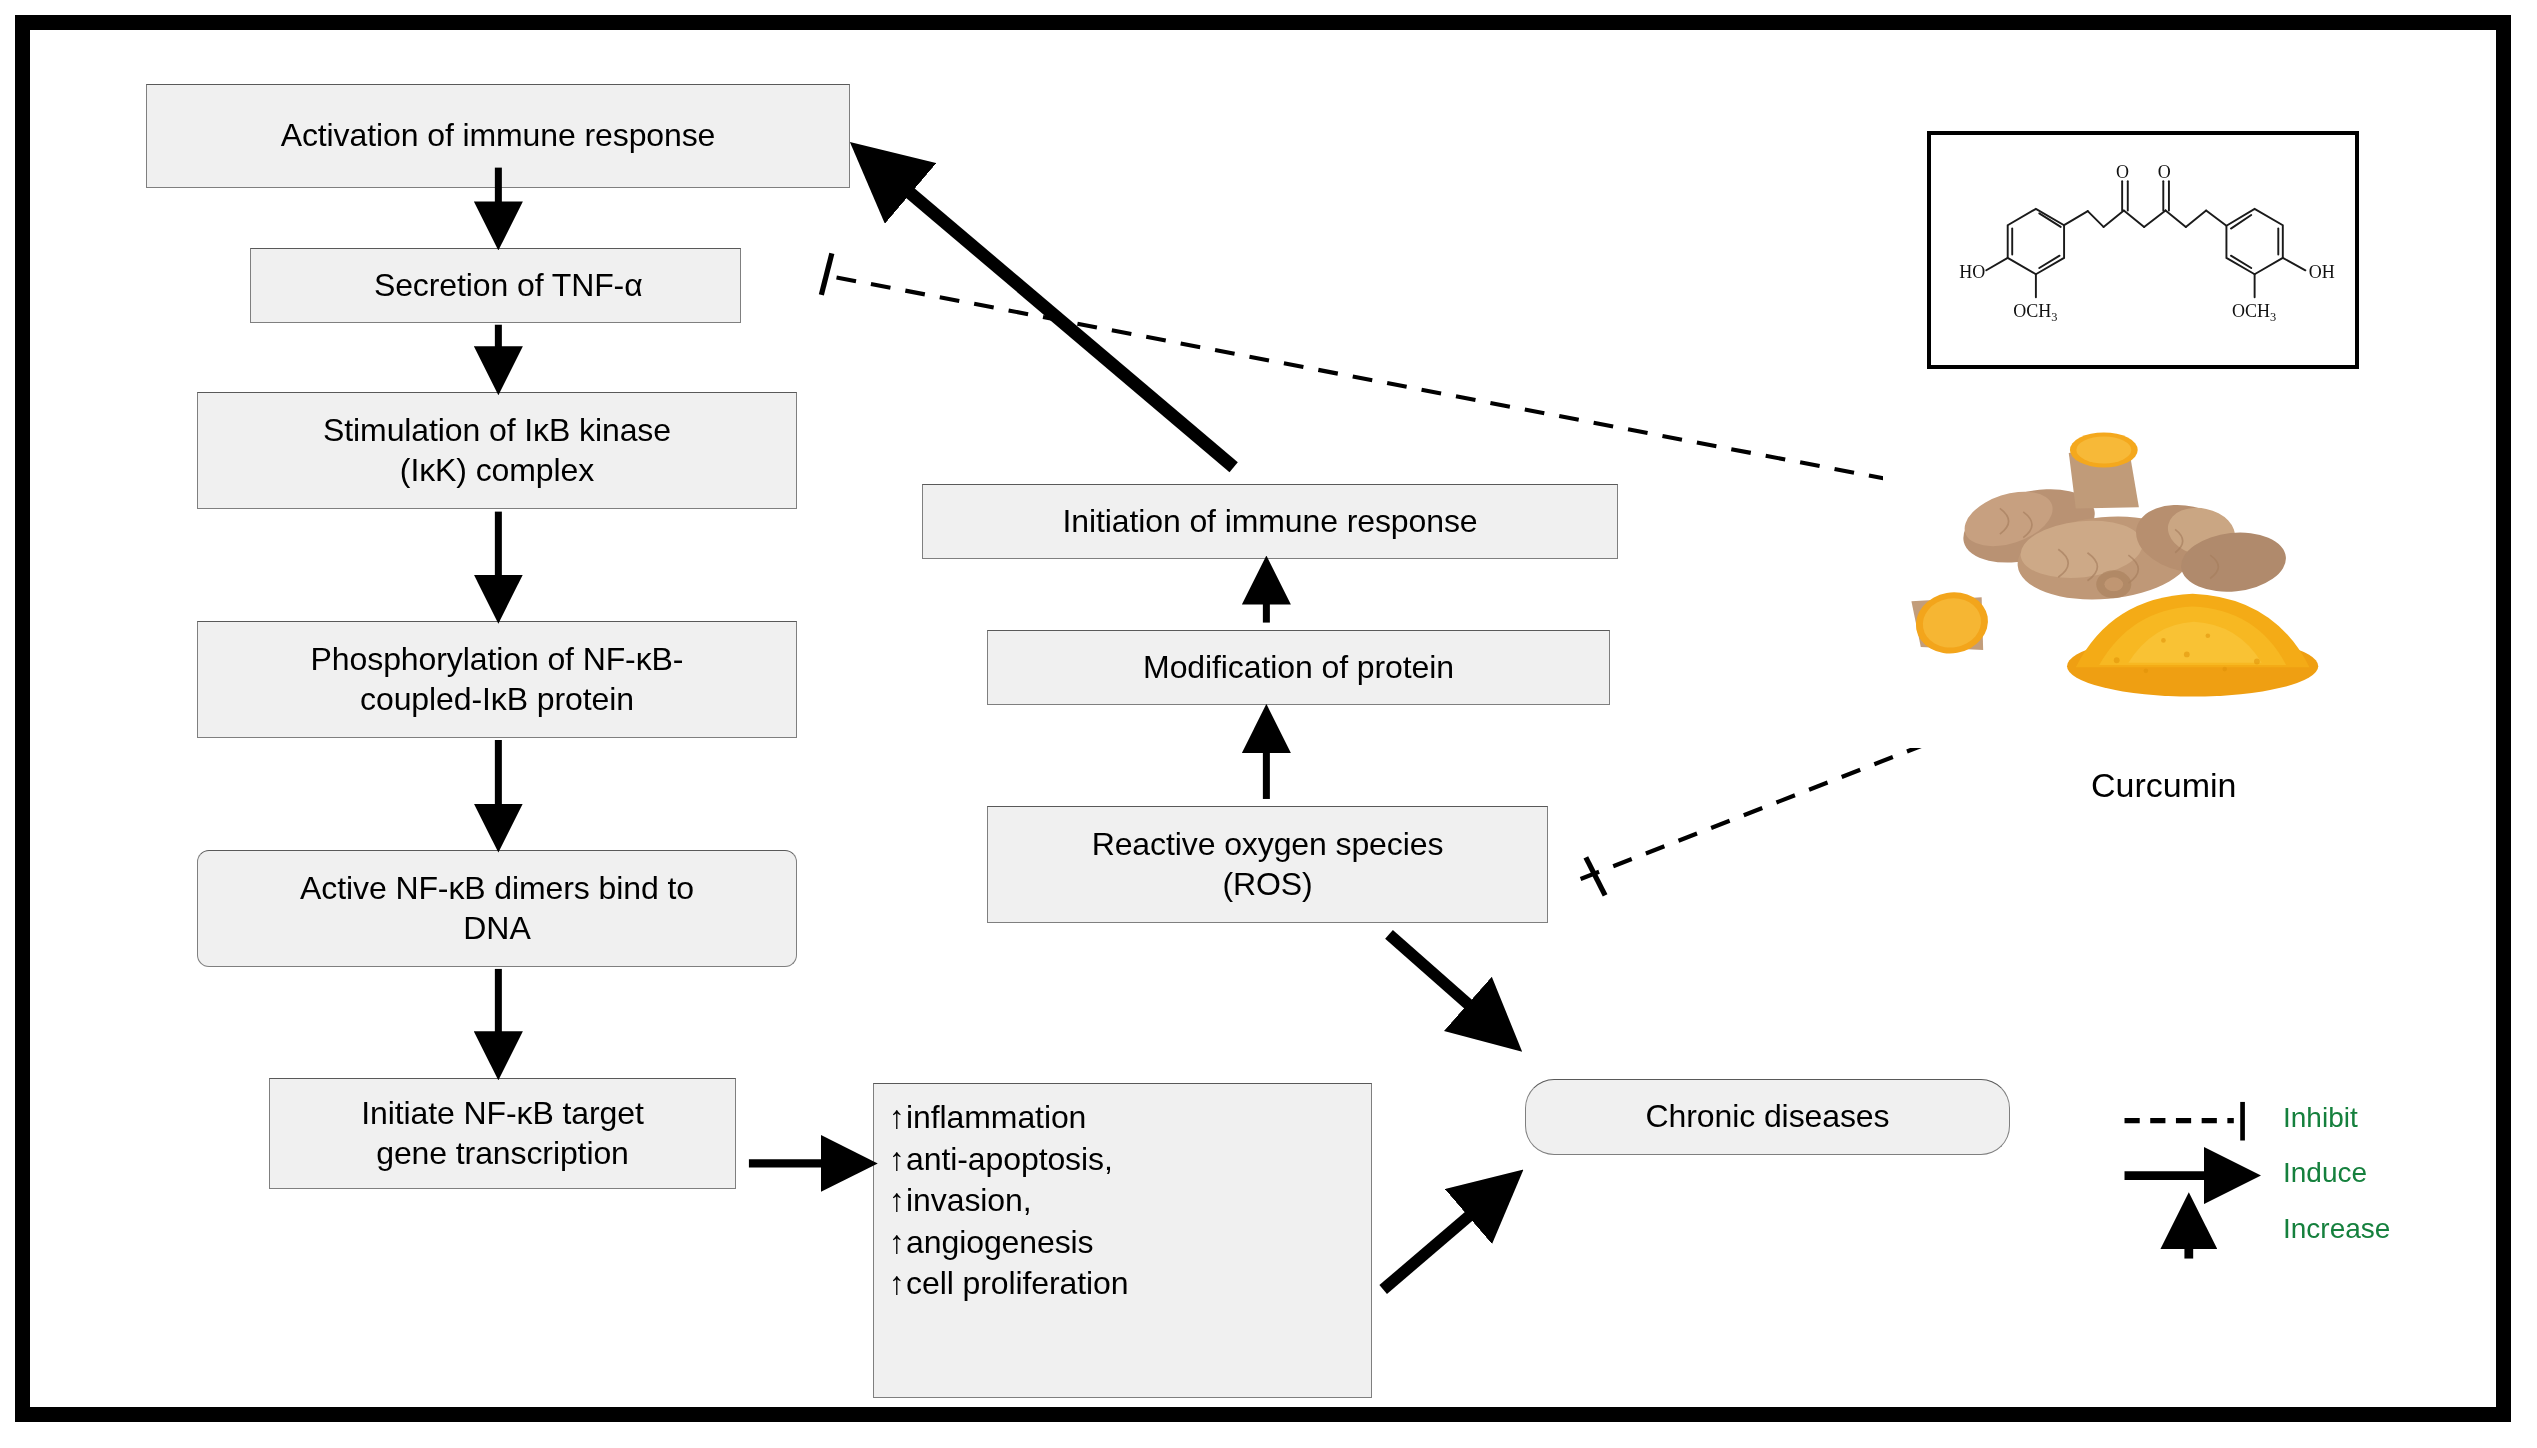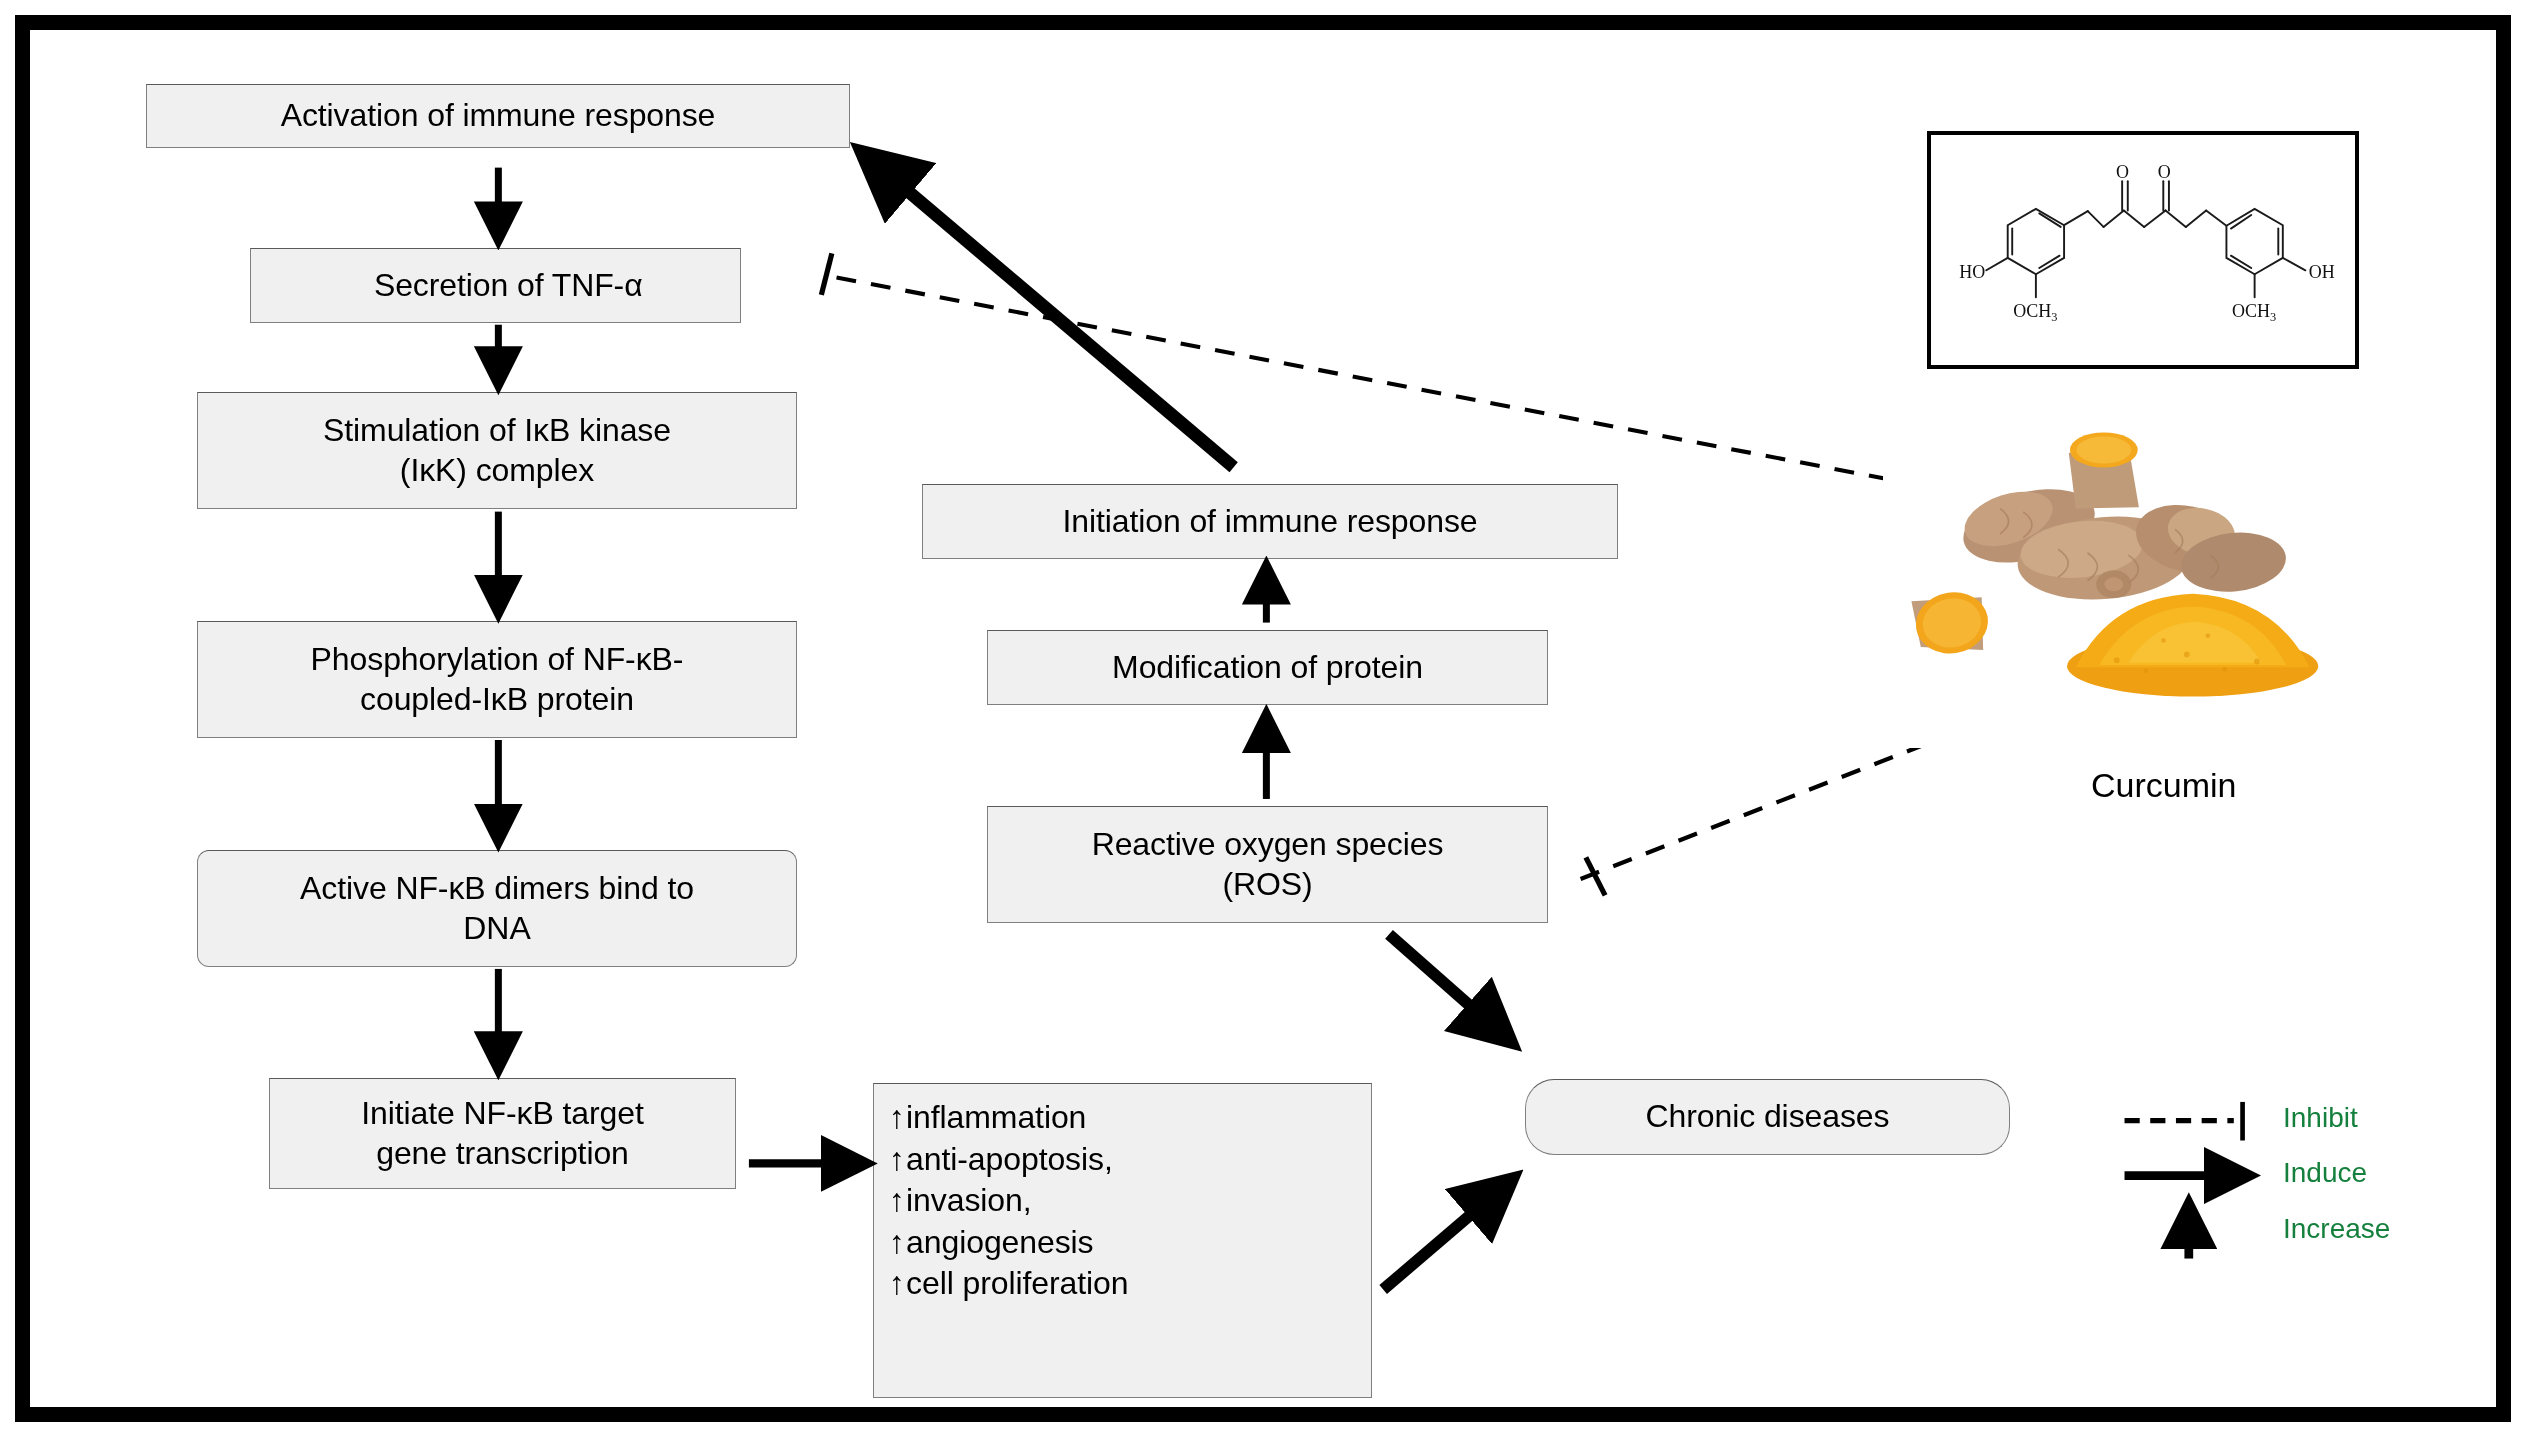--- a/index.html
+++ b/index.html
@@ -122,21 +122,21 @@
     white-space: nowrap;
   }
 </style>
 </head>
 <body>
 
 <div id="canvas">
 
   <div id="outer-frame"></div>
 
-  <div class="node" style="left:146px; top:84px; width:704px; height:64px;">
+  <div class="node" style="left:146px; top:84px; width:704px; height:104px;">
     <span class="node-text">Activation of immune response</span>
   </div>
 
   <div class="node" style="left:250px; top:248px; width:491px; height:75px;padding-left:36px;">
     <span class="node-text">Secretion of TNF-α</span>
   </div>
 
   <div class="node" style="left:197px; top:392px; width:600px; height:117px;">
     <span class="node-text">Stimulation of IκB kinase
 (IκK) complex</span>
@@ -164,21 +164,21 @@
   <div class="node left-align" style="left:873px; top:1083px; width:499px; height:315px;">
     <div class="uplist">
       <span class="row"><span class="glyph">↑</span><span>inflammation</span></span>
       <span class="row"><span class="glyph">↑</span><span>anti-apoptosis,</span></span>
       <span class="row"><span class="glyph">↑</span><span>invasion,</span></span>
       <span class="row"><span class="glyph">↑</span><span>angiogenesis</span></span>
       <span class="row"><span class="glyph">↑</span><span>cell proliferation</span></span>
     </div>
   </div>
 
-  <div class="node" style="left:987px; top:630px; width:561px; height:75px;">
+  <div class="node" style="left:987px; top:630px; width:623px; height:75px;">
     <span class="node-text">Modification of protein</span>
   </div>
 
   <div class="node" style="left:987px; top:806px; width:561px; height:117px;">
     <span class="node-text">Reactive oxygen species
 (ROS)</span>
   </div>
 
   <div class="node" style="left:1525px; top:1079px; width:485px; height:76px;border-radius:29px;">
     <span class="node-text">Chronic diseases</span>

